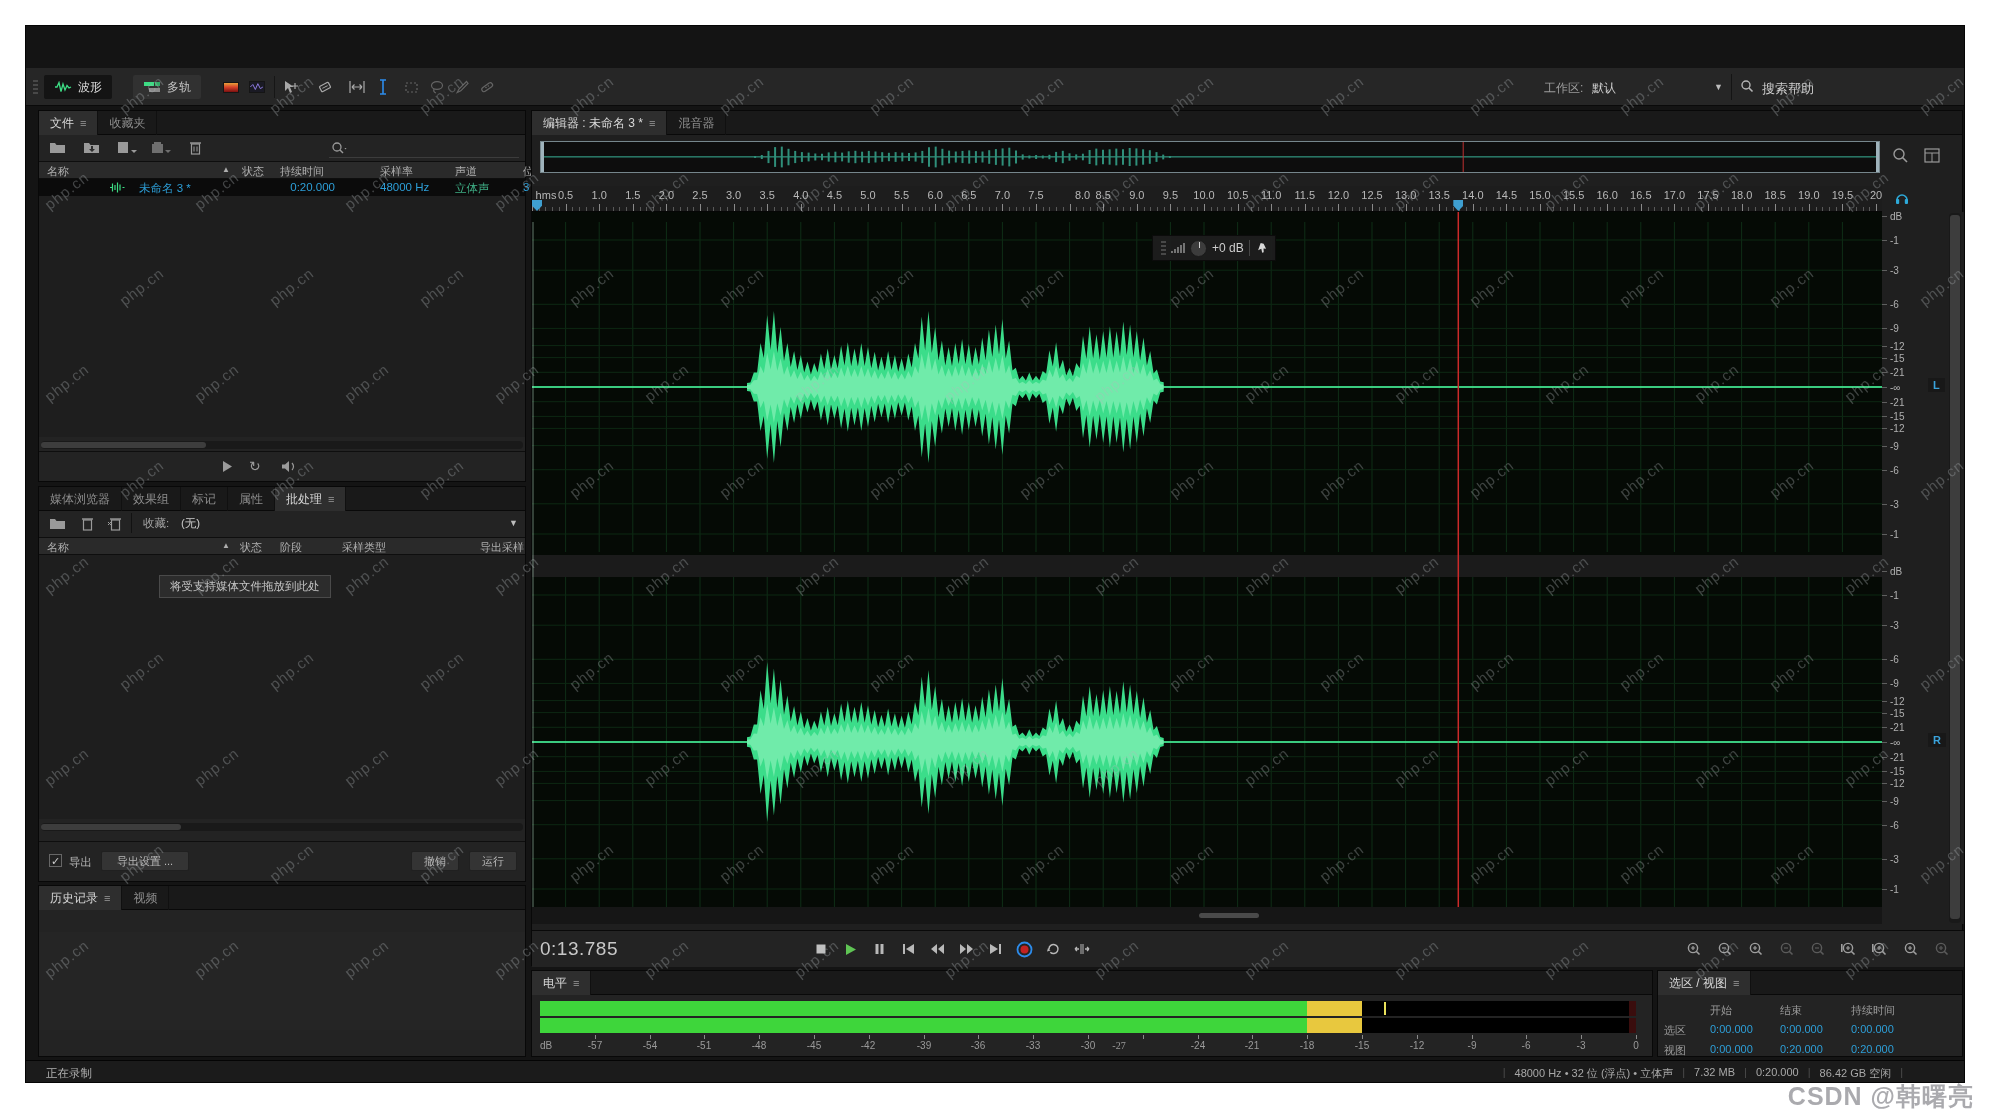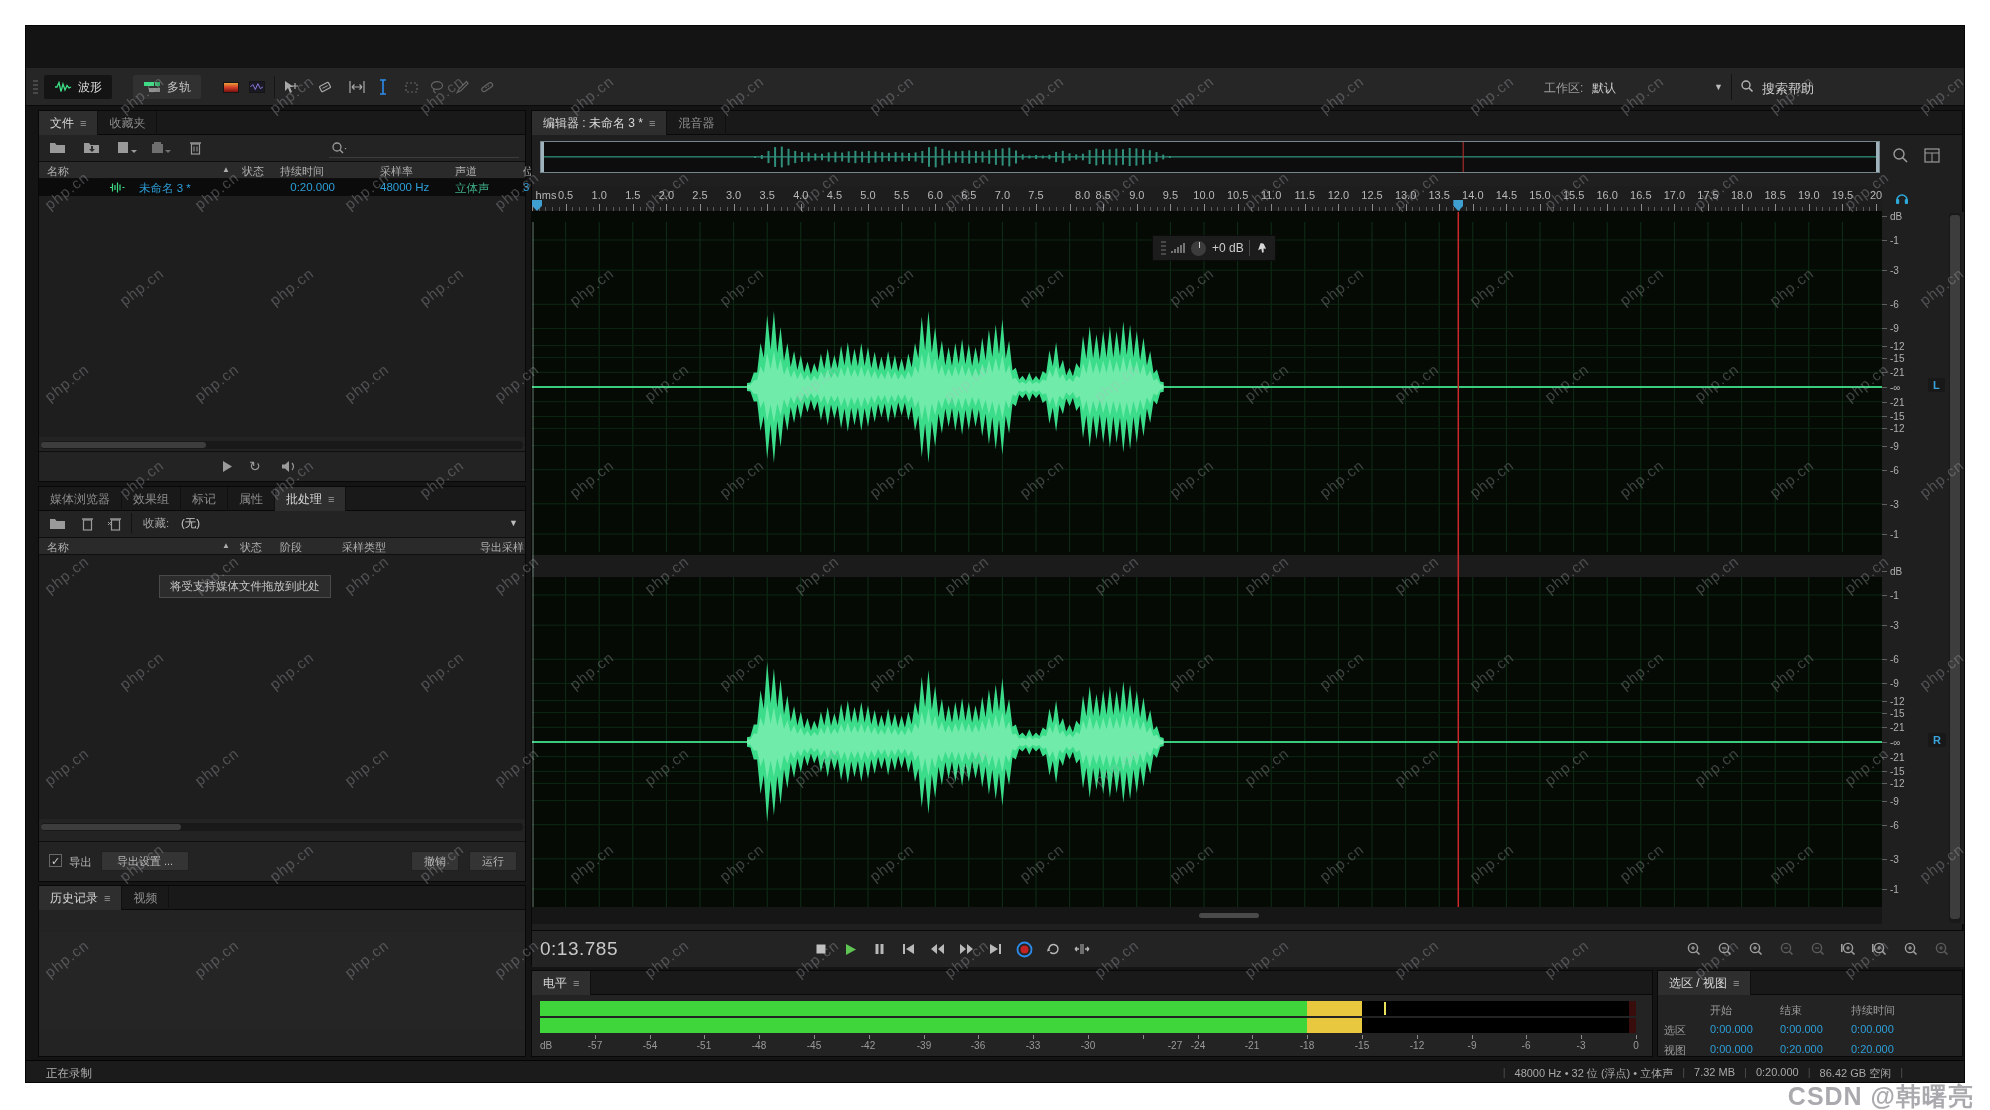--- a/index.html
+++ b/index.html
@@ -1005,21 +1005,21 @@
         <span class="mlabel" style="left: 328px;">-42</span>
         <div class="mtick" style="left: 384px;"></div>
         <span class="mlabel" style="left: 384px;">-39</span>
         <div class="mtick" style="left: 438px;"></div>
         <span class="mlabel" style="left: 438px;">-36</span>
         <div class="mtick" style="left: 493px;"></div>
         <span class="mlabel" style="left: 493px;">-33</span>
         <div class="mtick" style="left: 548px;"></div>
         <span class="mlabel" style="left: 548px;">-30</span>
         <div class="mtick" style="left: 603px;"></div>
-        <span class="mlabel" style="left: 635px;">-27</span>
+        <span class="mlabel" style="left: 579px; font-family: Liberation Serif, serif;">-27</span>
         <div class="mtick" style="left: 658px;"></div>
         <span class="mlabel" style="left: 658px;">-24</span>
         <div class="mtick" style="left: 712px;"></div>
         <span class="mlabel" style="left: 712px;">-21</span>
         <div class="mtick" style="left: 767px;"></div>
         <span class="mlabel" style="left: 767px;">-18</span>
         <div class="mtick" style="left: 822px;"></div>
         <span class="mlabel" style="left: 822px;">-15</span>
         <div class="mtick" style="left: 877px;"></div>
         <span class="mlabel" style="left: 877px;">-12</span>

